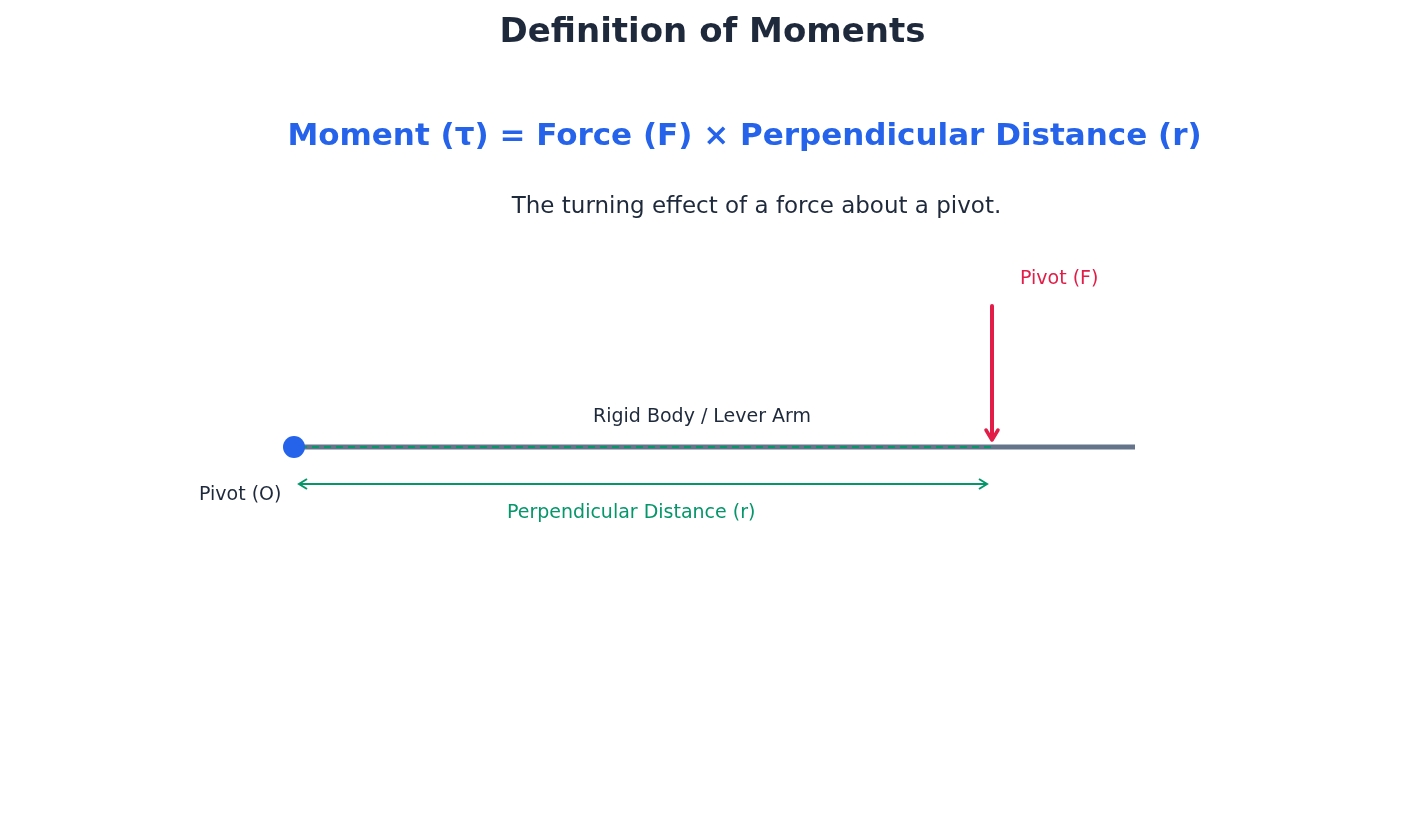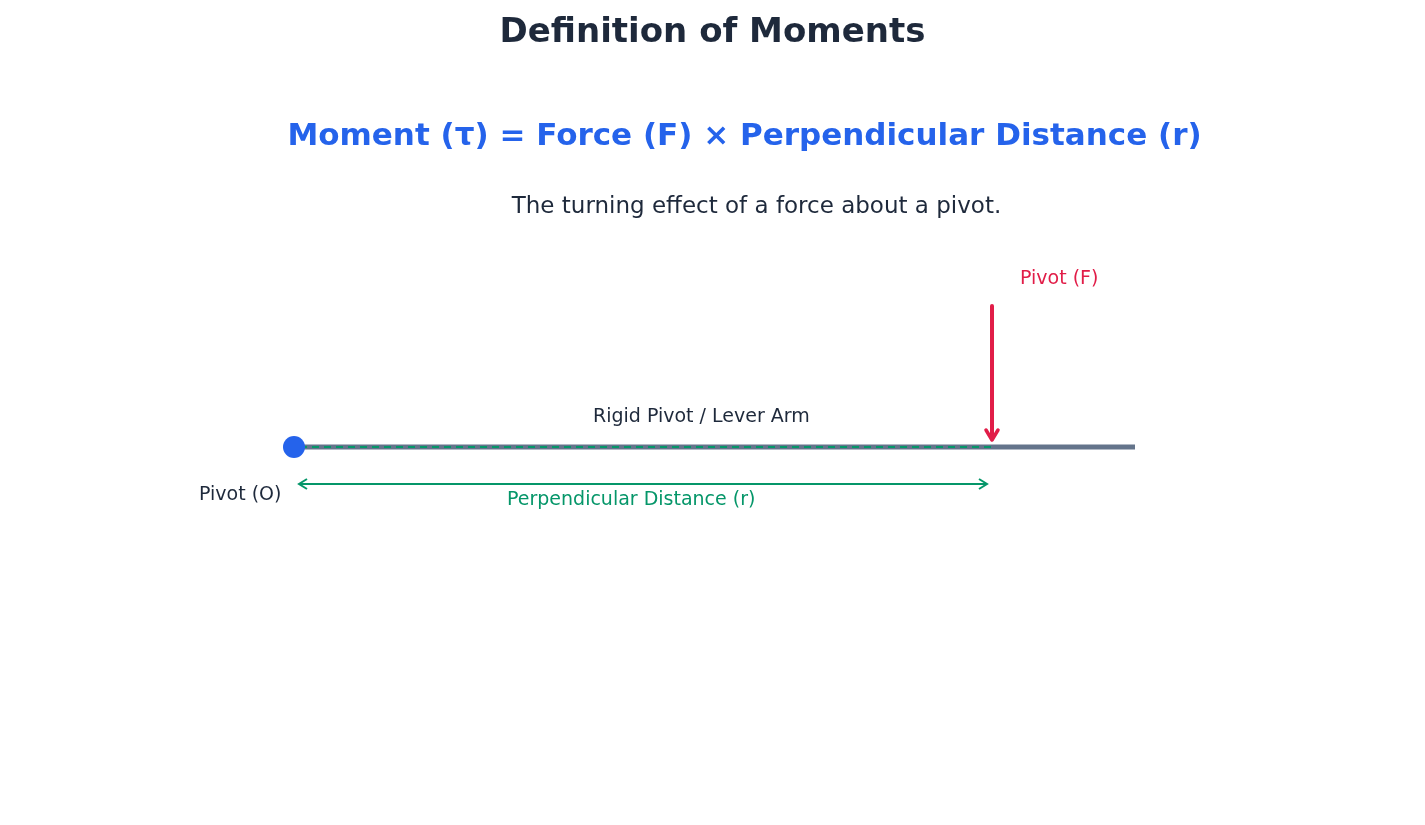--- a/index.html
+++ b/index.html
@@ -27,16 +27,16 @@
   <circle cx="294" cy="447" r="11" fill="#2563eb"></circle>
 
   <line x1="992" y1="306" x2="992" y2="438" stroke="#e11d48" stroke-width="4" stroke-linecap="round"></line>
   <polyline points="986,430 992,440 998,430" fill="none" stroke="#e11d48" stroke-width="3.5" stroke-linecap="round" stroke-linejoin="round"></polyline>
 
   <line x1="299" y1="484" x2="987" y2="484" stroke="#059669" stroke-width="2"></line>
   <polyline points="307,479 299,484 307,489" fill="none" stroke="#059669" stroke-width="2"></polyline>
   <polyline points="979,479 987,484 979,489" fill="none" stroke="#059669" stroke-width="2"></polyline>
 </svg>
 
-<div class="abs lbl" style="left:593px;top:404px;color:#1e293b;">Rigid Pivot / Lever Arm</div>
+<div class="abs lbl" style="left:593px;top:404px;color:#1e293b;">Rigid Body / Lever Arm</div>
 <div class="abs lbl" style="left:190px;top:482px;color:#1e293b;margin-left:9px;">Pivot (O)</div>
 <div class="abs lbl" style="left:1020px;top:266px;color:#e11d48;">Pivot (F)</div>
-<div class="abs lbl" style="left:507px;top:487px;color:#059669;">Perpendicular Distance (r)</div>
+<div class="abs lbl" style="left:507px;top:500px;color:#059669;">Perpendicular Distance (r)</div>
 
 </body></html>

